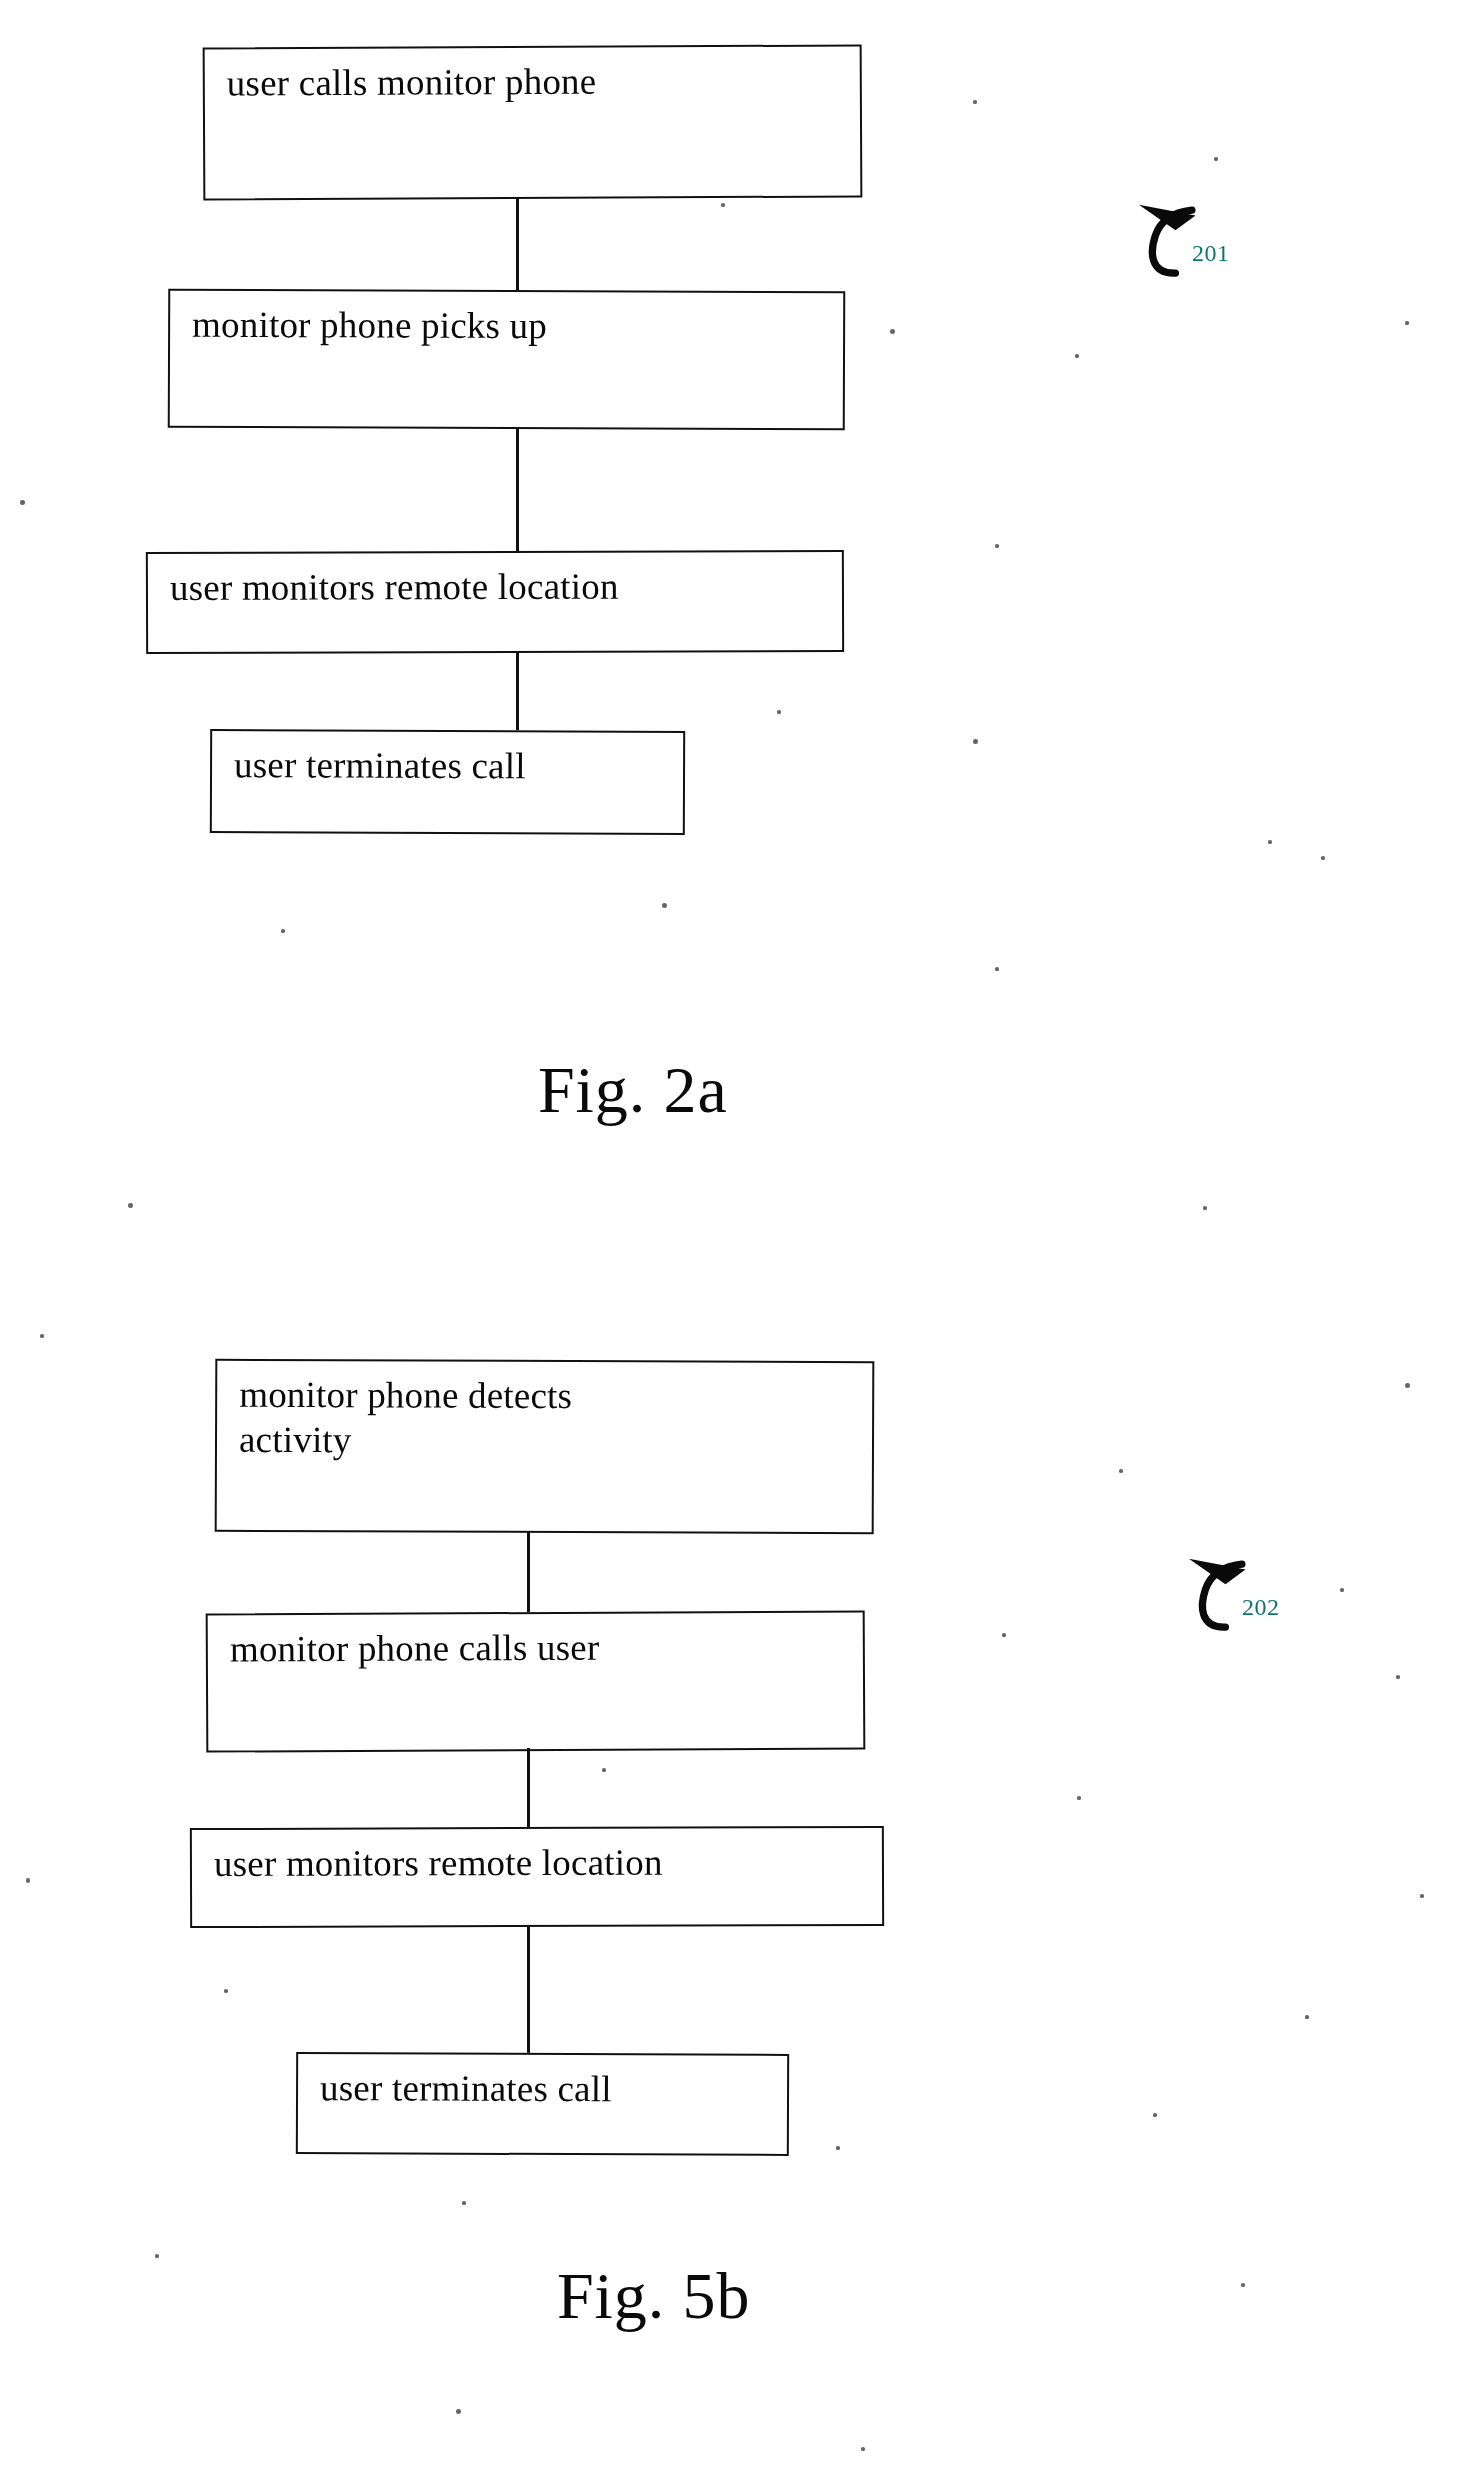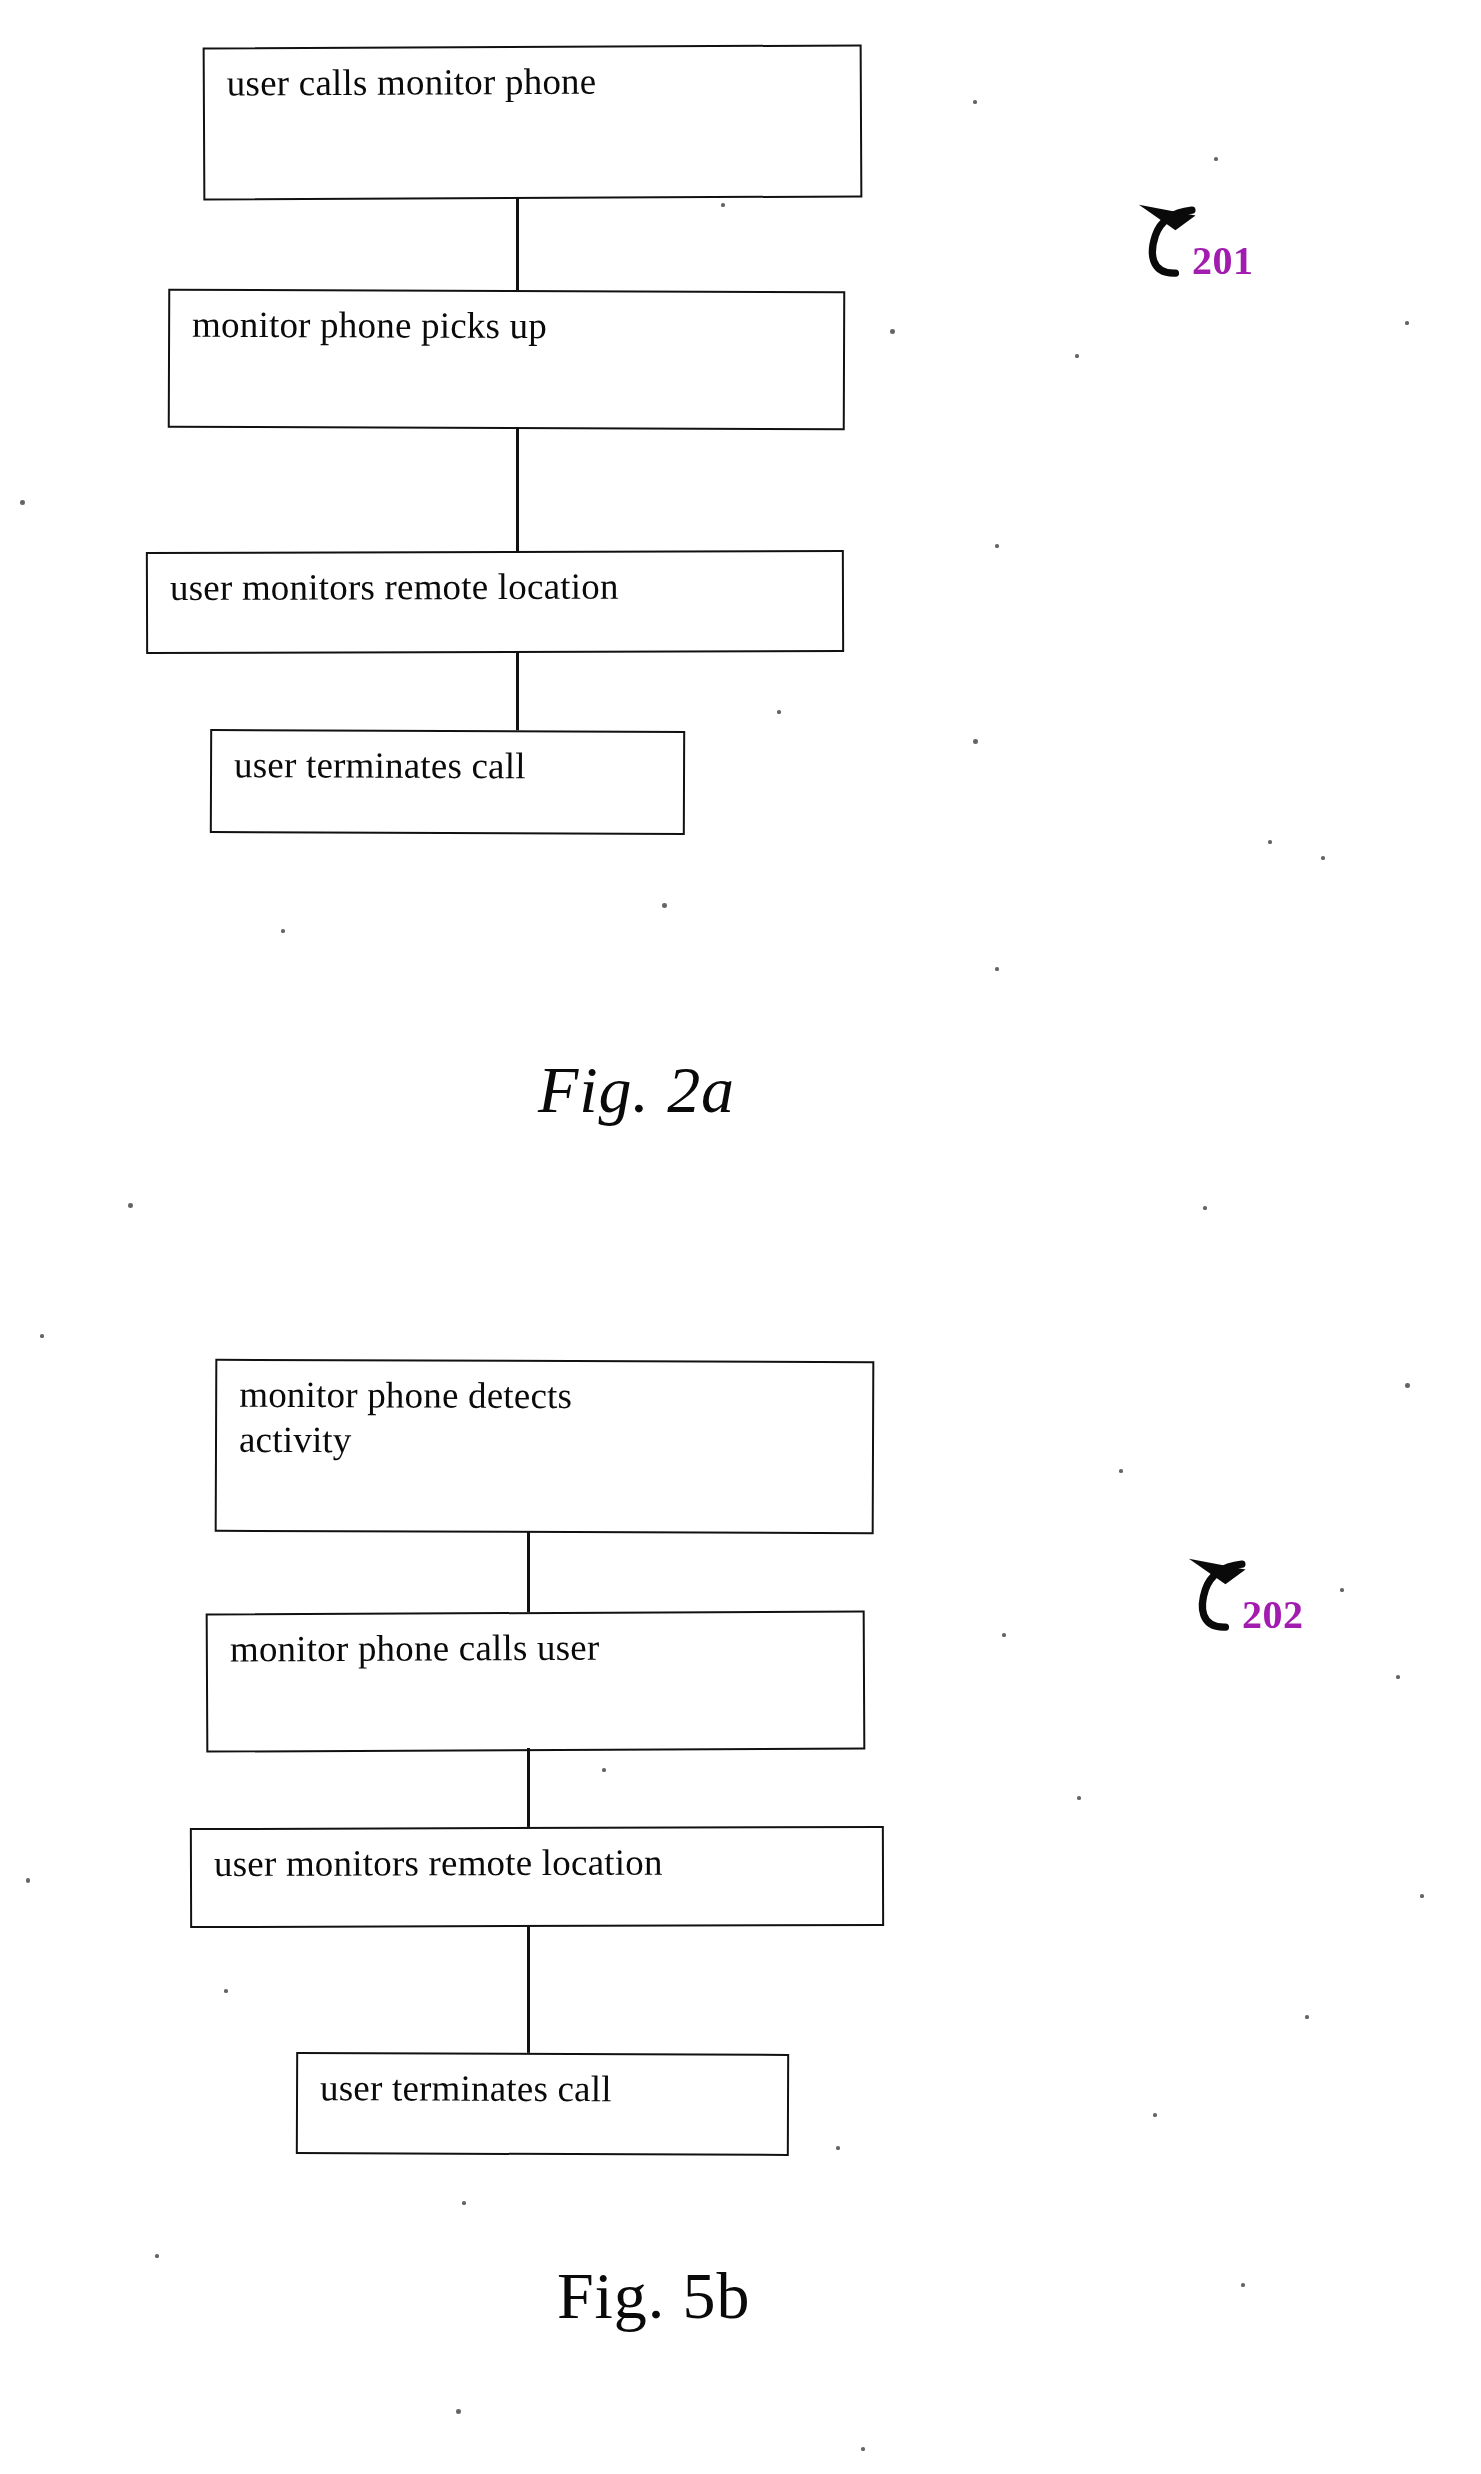--- a/index.html
+++ b/index.html
@@ -53,25 +53,24 @@
     width: 2.7px;
     background: #111111;
   }
 
   
   .ref {
     position: absolute;
   }
   .ref .reftext {
     position: absolute;
-    font-size: 40px;
+    font-size: 24px;
     line-height: 1;
-    color: #a21caf;
+    color: #0f766e;
     letter-spacing: 0.5px;
-    font-weight: bold;
   }
   .ref svg { position: absolute; left: 0; top: 0; overflow: visible; }
 
   
   .figcap {
     position: absolute;
     font-size: 66px;
     line-height: 1;
     color: #0a0a0a;
     letter-spacing: 0.9px;
@@ -114,21 +113,21 @@
   </div>
 
   <div class="ref" style="left:1022px; top:179px; width:274px; height:128px;">
     <svg width="274" height="128" viewBox="0 0 300 140">
       <path d="M 168 103 C 140 104, 140 80, 146 62 C 152 44, 168 36, 186 34" fill="none" stroke="#0a0a0a" stroke-width="8" stroke-linecap="round"></path>
       <path d="M 128 28 L 190 40 L 168 56 Z" fill="#0a0a0a"></path>
     </svg>
     <div class="reftext" style="left:170px; top:62px;">201</div>
   </div>
 
-  <div class="figcap" style="left:538px; top:1057px;font-style:italic;">Fig. 2a</div>
+  <div class="figcap" style="left:538px; top:1057px;">Fig. 2a</div>
 
   <div class="fbox skew-b" style="left:215px; top:1360px; width:659px; height:173px;">
     <div class="ftext">monitor phone detects
 activity</div>
   </div>
 
   <div class="conn" style="left:527px; top:1531px; height:84px;"></div>
 
   <div class="fbox skew-a" style="left:206px; top:1612px; width:659px; height:139px;">
     <div class="ftext">monitor phone calls user</div>

